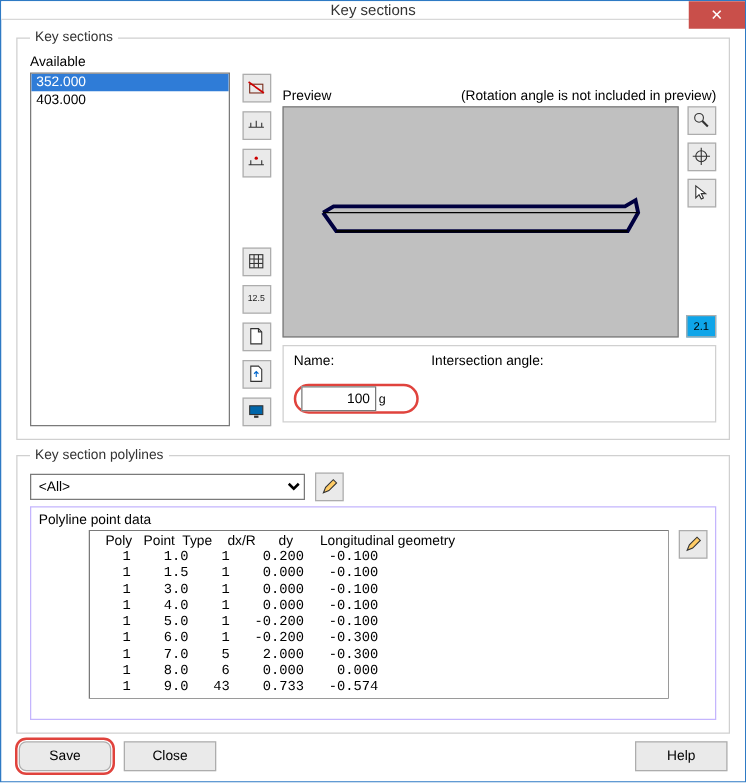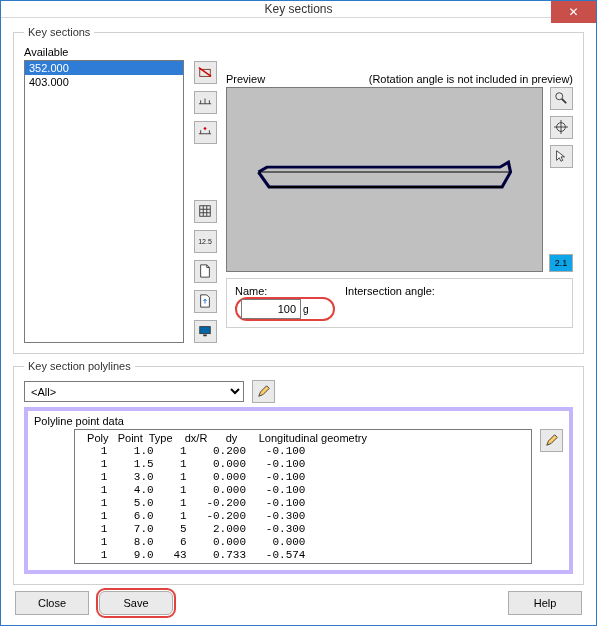--- a/index.html
+++ b/index.html
@@ -147,21 +147,21 @@
     background: #0ea5e9;
     font-size: 9px;
     display: flex; align-items: center; justify-content: center;
   }
   .name-box {
     margin-top: 6px;
     border: 1px solid #d0d0d0;
     padding: 6px 8px;
     display: grid;
     grid-template-columns: 110px 1fr;
-    row-gap: 0;
+    row-gap: 12px;
     align-items: center;
   }
   .txt-input {
     border: 1px solid #7a7a7a;
     padding: 2px 4px;
     font-size: 11px;
     height: 20px;
     width: 180px;
   }
   .angle-wrap {
@@ -190,22 +190,22 @@
   }
   select.dropdown {
     border: 1px solid #7a7a7a;
     background: #fff;
     font-size: 11px;
     height: 21px;
     width: 220px;
     padding: 1px 2px;
   }
   .inner-group {
-    border: 4px solid #c4b5fd;
-    padding: 4px 6px 6px 6px;
+    border: 1px solid #c4b5fd;
+    padding: 4px 6px 16px 6px;
   }
   .inner-group .grp-label { font-size: 11px; margin-bottom: 2px; }
   .table-row {
     display: flex;
     gap: 8px;
     margin-left: 40px;
   }
   .table-wrap {
     flex: 1 1 auto;
     border: 1px solid #7a7a7a;
@@ -431,20 +431,20 @@
                     <path d="M2 14 l2 -5 l7 -7 l3 3 l-7 7 z" fill="#fc6" stroke="#333"></path>
                   </svg>
               </span>
             </button>
           </div>
         </div>
       </div>
     </fieldset>
 
     <div class="bottom-bar">
+      <button class="btn btn-highlight">Save</button>
       <button class="btn">Close</button>
-      <button class="btn btn-highlight">Save</button>
       <div class="spacer-flex"></div>
       <button class="btn">Help</button>
     </div>
 
   </div>
 </div>
 
 </body></html>

